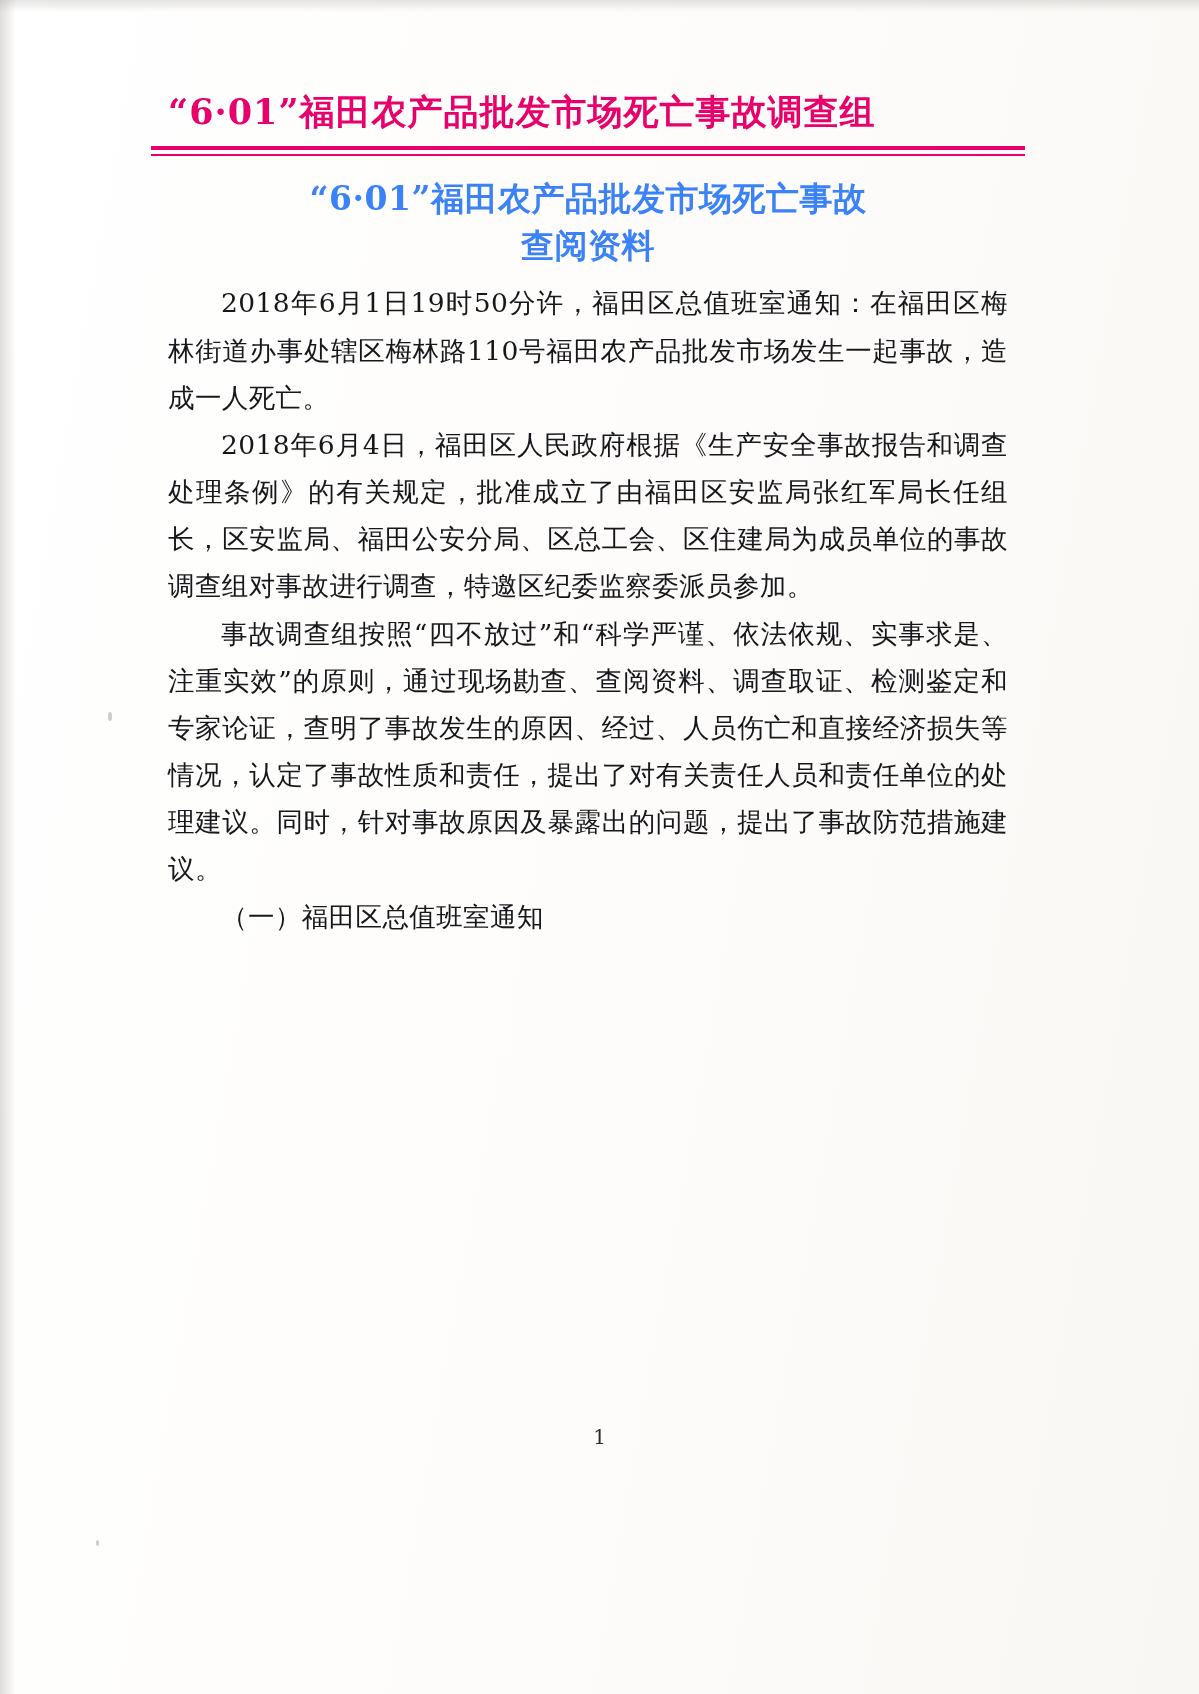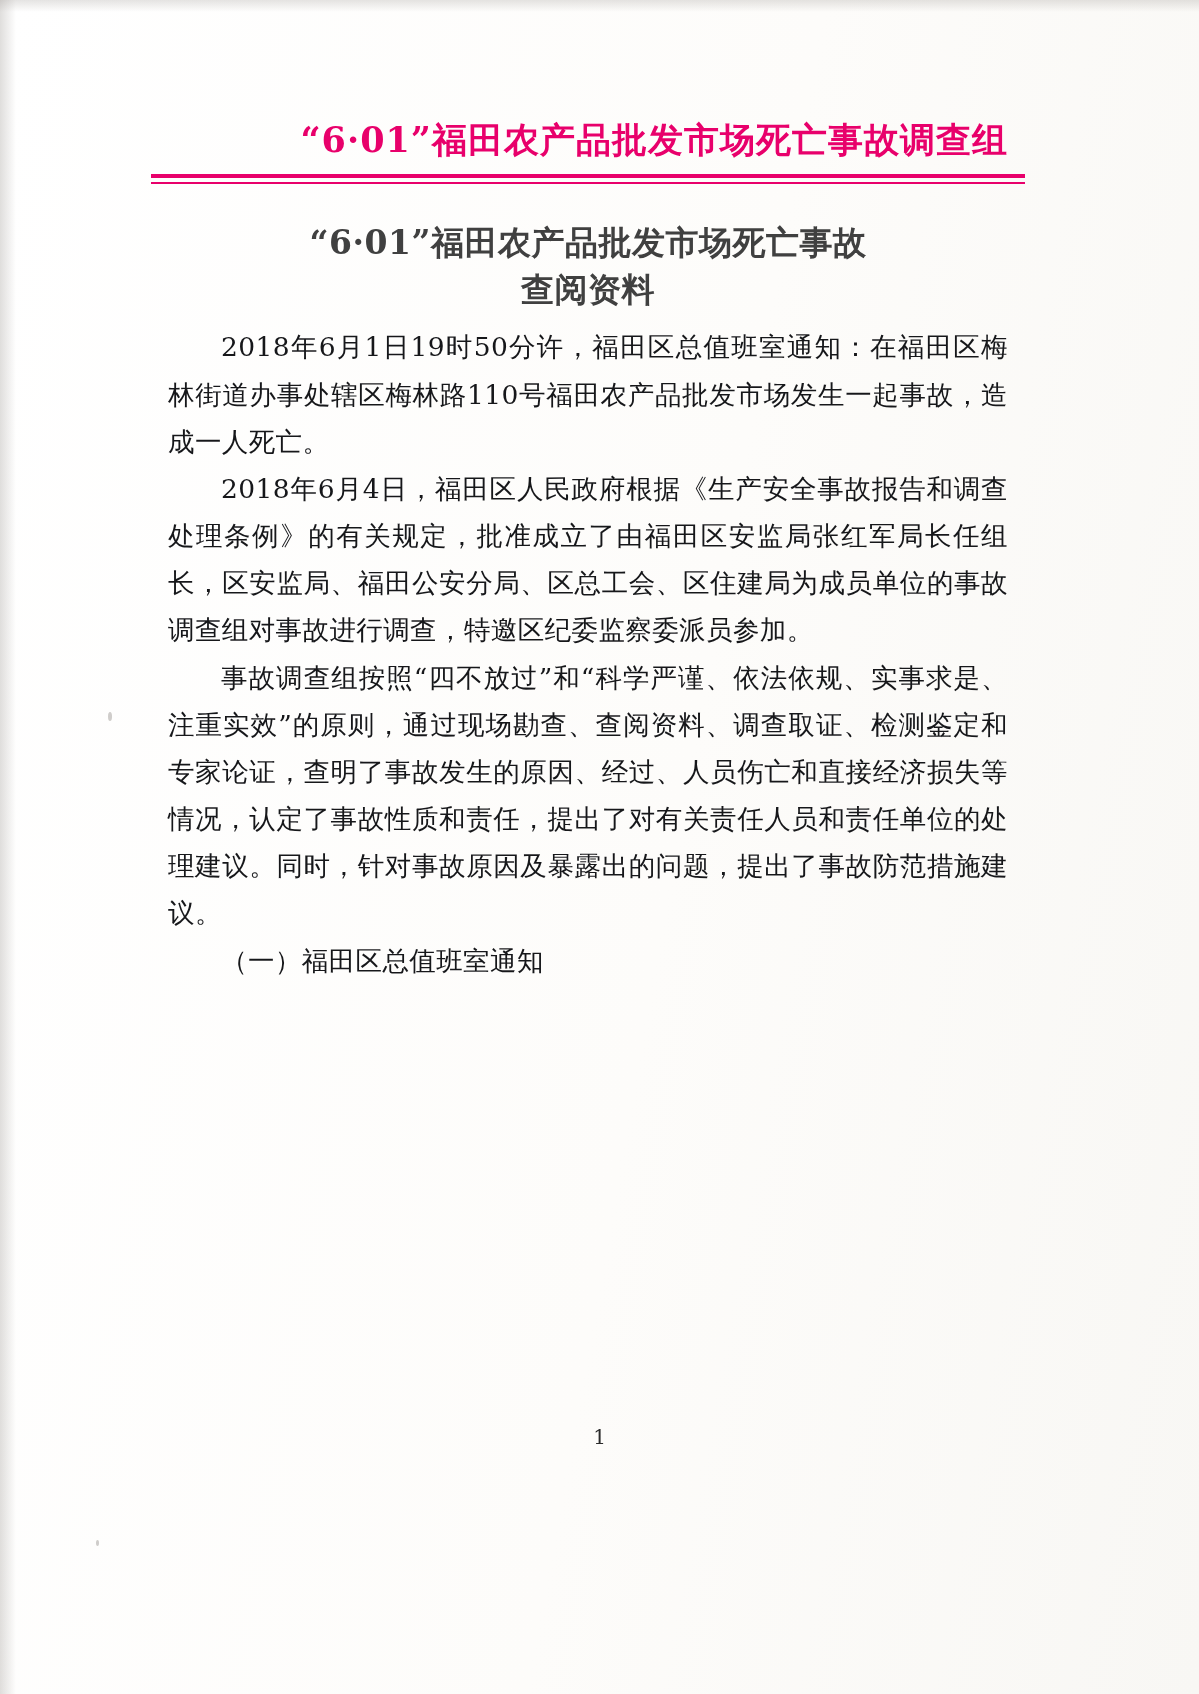--- a/index.html
+++ b/index.html
@@ -29,22 +29,22 @@
   }
   .content {
     position: absolute;
     left: 168px;
     top: 0;
     width: 840px;
   }
 
   
   .masthead {
-    margin-top: 118px;
-    text-align: right;
+    margin-top: 90px;
+    text-align: left;
   }
   .masthead-title {
     font-family: "DejaVu Serif", "Liberation Serif", serif;
     font-weight: bold;
     font-size: 35px;
     letter-spacing: 1px;
     color: #e8006b;
     line-height: 1.25;
     white-space: nowrap;
   }
@@ -58,26 +58,26 @@
   .masthead-rule-thin {
     margin-top: 4px;
     height: 2px;
     background: #e8006b;
     width: 874px;
     margin-left: -17px;
   }
 
   
   .doc-title {
-    margin-top: 36px;
+    margin-top: 20px;
     text-align: center;
     font-weight: bold;
     font-size: 33px;
     line-height: 1.42;
-    color: #404040;
+    color: #3b82f6;
     letter-spacing: 0.5px;
   }
 
   
   .body-text {
     margin-top: 10px;
     font-size: 26.5px;
     line-height: 1.78;
     text-align: justify;
     text-justify: inter-ideograph;

